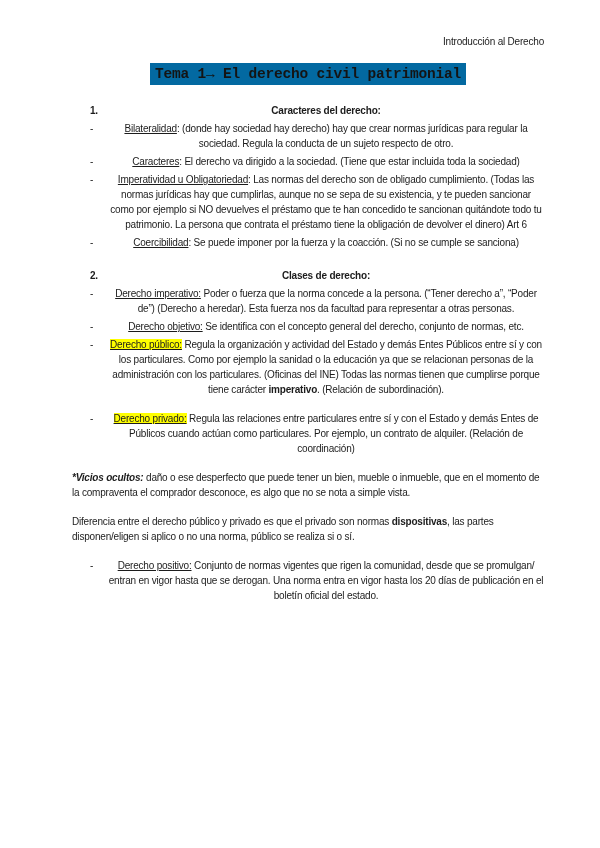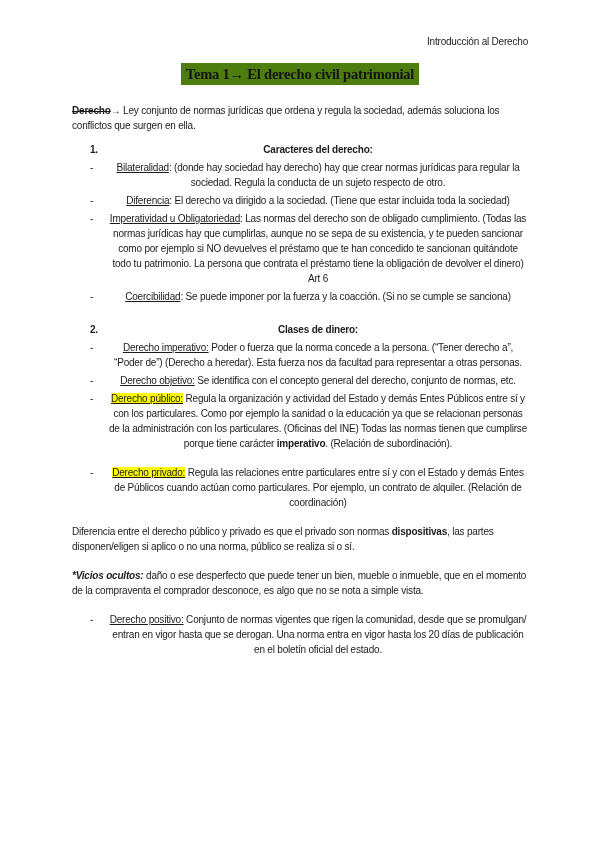--- a/index.html
+++ b/index.html
@@ -1,28 +1,28 @@
 <!DOCTYPE html>
 <html lang="es"><head>
 <meta charset="utf-8">
 <style>
   html,body{margin:0;padding:0;background:#ffffff;}
   .page{
     width:600px;height:848px;box-sizing:border-box;
-    padding:34px 72px 0 72px;
+    padding:34px 56px 0 72px;
     background:#ffffff;
     font-family:"Liberation Sans",sans-serif;
     font-size:10px;letter-spacing:-0.2px;line-height:15px;
     color:#1c1c1c;
   }
   .doc-header{text-align:right;font-size:10px;margin-bottom:14px;color:#1c1c1c;}
   .title-row{text-align:center;margin:12px 0 18px 0;}
   .title-highlight{
-    display:inline-block;background:#4d7c0f;color:#141414;
-    font-family:Liberation Serif, serif;font-weight:bold;font-size:14.5px;
+    display:inline-block;background:#0369a1;color:#141414;
+    font-family:Liberation Mono, monospace;font-weight:bold;font-size:14.5px;
     line-height:20px;padding:1px 5px;letter-spacing:-0.2px;
   }
   .para{margin:0 0 9px 0;}
   .list{margin:0 0 0 18px;}
   .li{display:flex;margin:0 0 3px 0;}
   .marker{flex:0 0 18px;width:18px;}
   .li-body{flex:1;text-align:center;}
   .b{font-weight:bold;}
   .u{text-decoration:underline;margin-top:12px;}
   .bi{font-weight:bold;font-style:italic;}
@@ -37,71 +37,70 @@
 <body>
 
 <div class="page">
 
   <div class="doc-header">Introducción al Derecho</div>
 
   <div class="title-row">
     <span class="title-highlight">Tema 1→ El derecho civil patrimonial</span>
   </div>
 
-  <p class="para"><span class="b strike">Derecho</span><span class="b">→</span> <span>Ley conjunto de normas jurídicas que ordena y regula la sociedad, además soluciona los conflictos que surgen en ella.</span></p>
 
   <div class="list">
     <div class="li gap-sm">
       <span class="marker b">1.</span>
       <span class="li-body b">Caracteres del derecho:</span>
     </div>
     <div class="li">
       <span class="marker">-</span>
       <span class="li-body"><span class="u">Bilateralidad</span><span>: (donde hay sociedad hay derecho) hay que crear normas jurídicas para regular la sociedad. Regula la conducta de un sujeto respecto de otro.</span></span>
     </div>
     <div class="li">
       <span class="marker">-</span>
-      <span class="li-body"><span class="u">Diferencia</span><span>: El derecho va dirigido a la sociedad. (Tiene que estar incluida toda la sociedad)</span></span>
+      <span class="li-body"><span class="u">Caracteres</span><span>: El derecho va dirigido a la sociedad. (Tiene que estar incluida toda la sociedad)</span></span>
     </div>
     <div class="li">
       <span class="marker">-</span>
       <span class="li-body"><span class="u">Imperatividad u Obligatoriedad</span><span>: Las normas del derecho son de obligado cumplimiento. (Todas las normas jurídicas hay que cumplirlas, aunque no se sepa de su existencia, y te pueden sancionar como por ejemplo si NO devuelves el préstamo que te han concedido te sancionan quitándote todo tu patrimonio. La persona que contrata el préstamo tiene la obligación de devolver el dinero) Art 6</span></span>
     </div>
     <div class="li">
       <span class="marker">-</span>
       <span class="li-body"><span class="u">Coercibilidad</span><span>: Se puede imponer por la fuerza y la coacción. (Si no se cumple se sanciona)</span></span>
     </div>
   </div>
 
   <div class="list">
     <div class="li gap-lg">
       <span class="marker b">2.</span>
-      <span class="li-body b">Clases de dinero:</span>
+      <span class="li-body b">Clases de derecho:</span>
     </div>
     <div class="li">
       <span class="marker">-</span>
       <span class="li-body"><span class="u">Derecho imperativo:</span><span> Poder o fuerza que la norma concede a la persona. (“Tener derecho a”, “Poder de”) (Derecho a heredar). Esta fuerza nos da facultad para representar a otras personas.</span></span>
     </div>
     <div class="li">
       <span class="marker">-</span>
       <span class="li-body"><span class="u">Derecho objetivo:</span><span> Se identifica con el concepto general del derecho, conjunto de normas, etc.</span></span>
     </div>
     <div class="li">
       <span class="marker">-</span>
       <span class="li-body"><span class="u hl-y">Derecho público:</span><span> Regula la organización y actividad del Estado y demás Entes Públicos entre sí y con los particulares. Como por ejemplo la sanidad o la educación ya que se relacionan personas de la administración con los particulares. (Oficinas del INE) Todas las normas tienen que cumplirse porque tiene carácter </span><span class="b">imperativo</span><span>. (Relación de subordinación).</span></span>
     </div>
     <div class="li gap-md">
       <span class="marker">-</span>
       <span class="li-body"><span class="u hl-y">Derecho privado:</span><span> Regula las relaciones entre particulares entre sí y con el Estado y demás Entes de Públicos cuando actúan como particulares. Por ejemplo, un contrato de alquiler. (Relación de coordinación)</span></span>
     </div>
   </div>
 
+  <p class="para gap-md"><span class="bi">*Vicios ocultos:</span><span> daño o ese desperfecto que puede tener un bien, mueble o inmueble, que en el momento de la compraventa el comprador desconoce, es algo que no se nota a simple vista.</span></p>
+
   <p class="para gap-md"><span>Diferencia entre el derecho público y privado es que el privado son normas </span><span class="b">dispositivas</span><span>, las partes disponen/eligen si aplico o no una norma, público se realiza si o sí.</span></p>
-
-  <p class="para gap-md"><span class="bi">*Vicios ocultos:</span><span> daño o ese desperfecto que puede tener un bien, mueble o inmueble, que en el momento de la compraventa el comprador desconoce, es algo que no se nota a simple vista.</span></p>
 
   <div class="list gap-md">
     <div class="li">
       <span class="marker">-</span>
       <span class="li-body"><span class="u">Derecho positivo:</span><span> Conjunto de normas vigentes que rigen la comunidad, desde que se promulgan/ entran en vigor hasta que se derogan. Una norma entra en vigor hasta los 20 días de publicación en el boletín oficial del estado.</span></span>
     </div>
   </div>
 
 
 </div>

